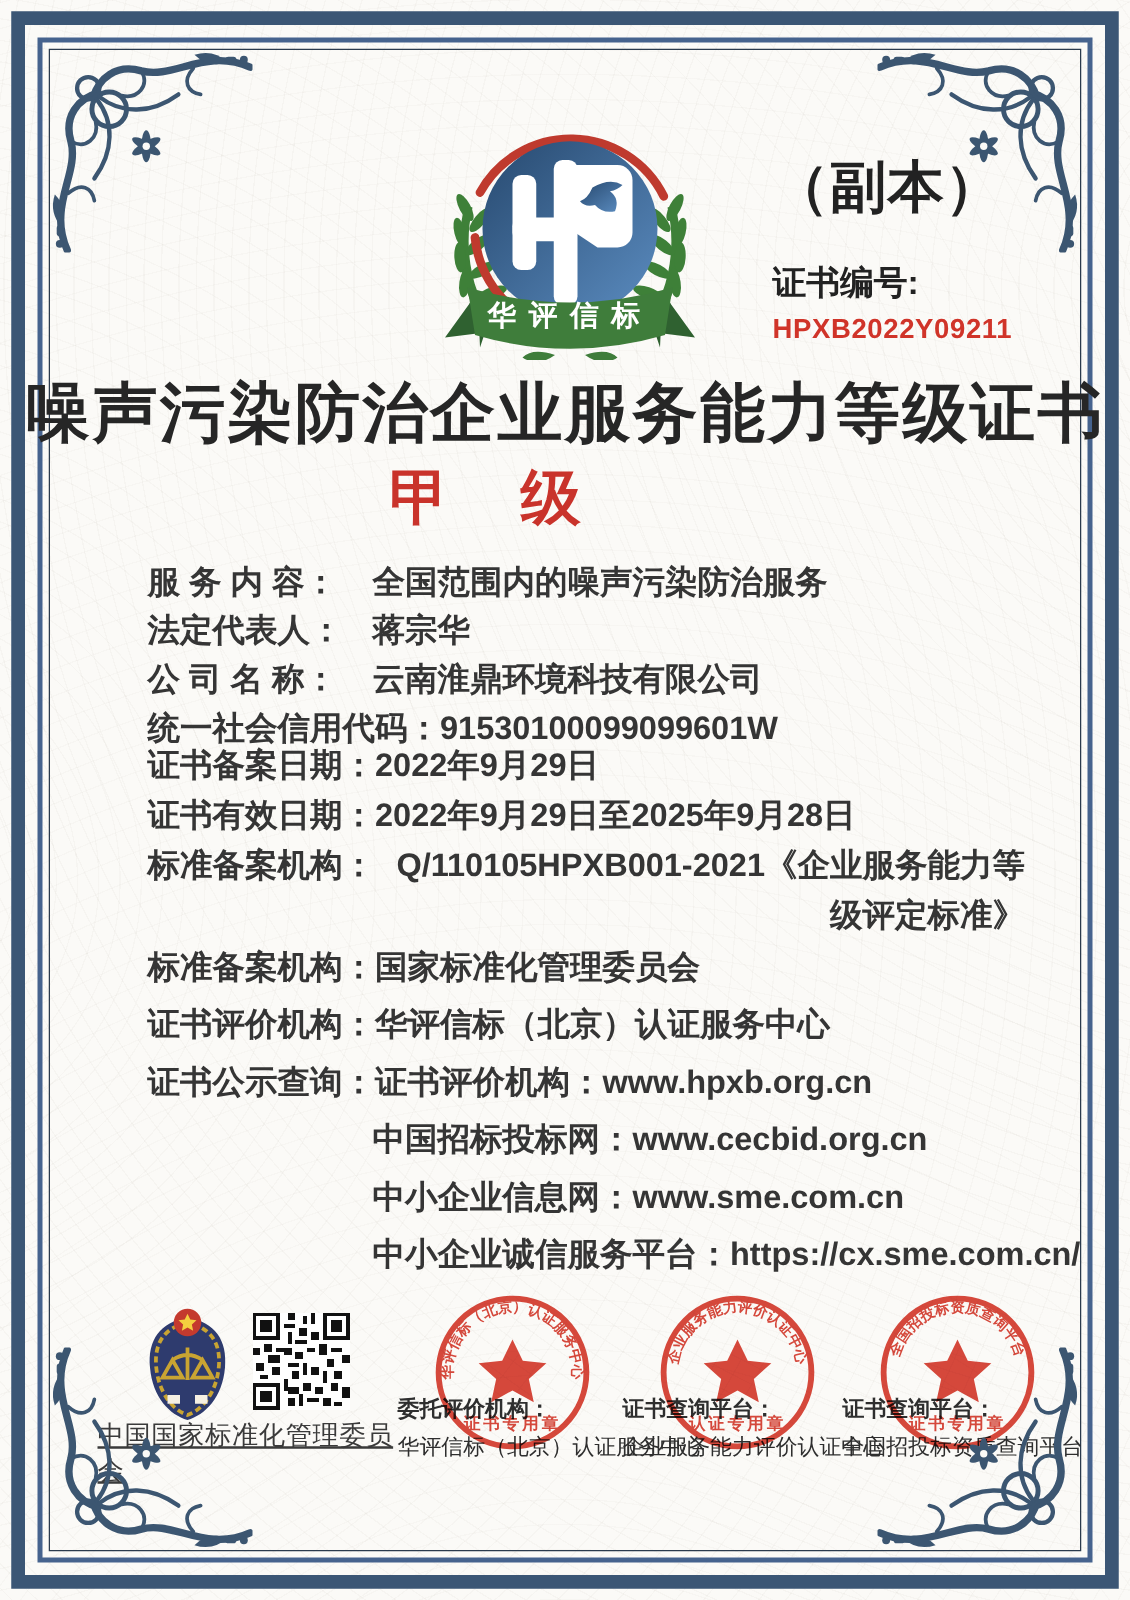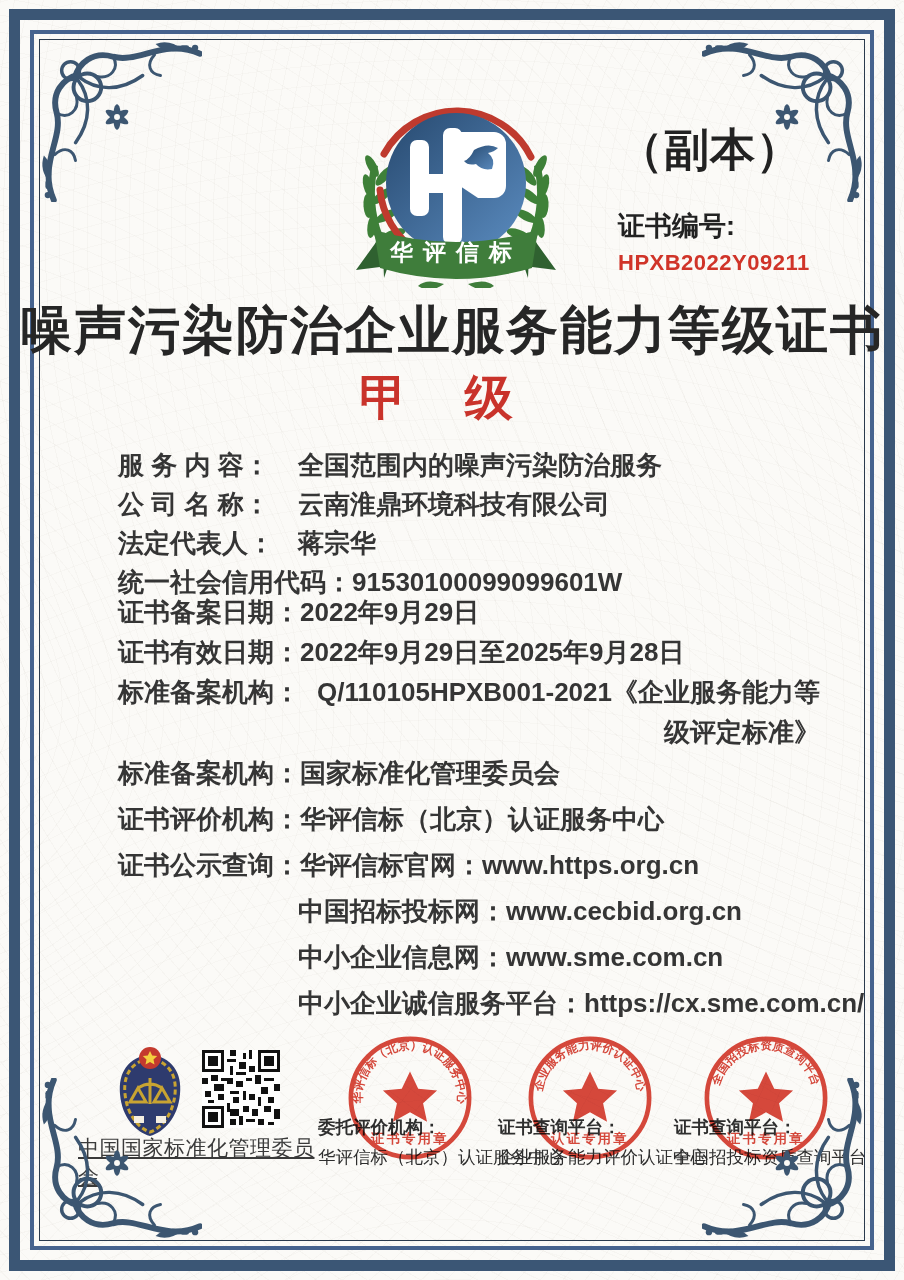--- a/index.html
+++ b/index.html
@@ -23,21 +23,21 @@
   .corner.br{bottom:34px;right:34px;transform:scale(-1,-1);}
   
   .logo{position:absolute;left:348px;top:88px;width:216px;height:200px;}
   .copy-block{position:absolute;left:618px;top:120px;width:230px;}
   .copy-label{font-size:45px;font-weight:700;color:#222;letter-spacing:1px;}
   .certno-label{margin-top:28px;font-size:27px;font-weight:700;color:#222;}
   .certno-value{margin-top:6px;font-size:22px;font-weight:700;color:#d03429;letter-spacing:.5px;}
   .title{position:absolute;left:0;top:296px;width:904px;text-align:center;
     font-size:52px;font-weight:700;color:#262626;letter-spacing:2px;}
   .grade{position:absolute;left:0;top:366px;width:776px;text-align:center;
-    font-size:48px;font-weight:700;color:#c9332b;letter-spacing:22px;text-indent:22px;padding-left:48px;}
+    font-size:48px;font-weight:700;color:#c9332b;letter-spacing:22px;text-indent:22px;}
   
   .block{position:absolute;left:118px;font-size:26px;font-weight:700;color:#353535;}
   .row{display:flex;align-items:flex-start;}
   .lbl{flex:0 0 auto;min-width:180px;white-space:nowrap;}
   .val{white-space:nowrap;}
   .val.wrap{white-space:normal;max-width:520px;}
   .block1{top:446px;}  .block1 .row{line-height:39px;}
   .block2{top:592px;}  .block2 .row{line-height:40px;text-align:right;}
   .block3{top:750px;}  .block3 .row{line-height:46px;}
   
@@ -239,28 +239,28 @@
 
   <div class="title">噪声污染防治企业服务能力等级证书</div>
   <div class="grade">甲 级</div>
 
   <div class="block block1">
     <div class="row">
         <span class="lbl">服 务 内 容：</span>
         <span class="val">全国范围内的噪声污染防治服务</span>
       </div>
     <div class="row">
+        <span class="lbl">法定代表人：</span>
+        <span class="val">蒋宗华</span>
+      </div>
+    <div class="row">
         <span class="lbl">公 司 名 称：</span>
         <span class="val">云南淮鼎环境科技有限公司</span>
       </div>
     <div class="row">
-        <span class="lbl">法定代表人：</span>
-        <span class="val">蒋宗华</span>
-      </div>
-    <div class="row">
         <span class="lbl">统一社会信用代码：</span>
         <span class="val">91530100099099601W</span>
       </div>
   </div>
 
   <div class="block block2">
     <div class="row">
         <span class="lbl">证书备案日期：</span>
         <span class="val">2022年9月29日</span>
       </div>
@@ -278,21 +278,21 @@
     <div class="row">
         <span class="lbl">标准备案机构：</span>
         <span class="val">国家标准化管理委员会</span>
       </div>
     <div class="row">
         <span class="lbl">证书评价机构：</span>
         <span class="val">华评信标（北京）认证服务中心</span>
       </div>
     <div class="row">
         <span class="lbl">证书公示查询：</span>
-        <span class="val">华评信标官网：www.https.org.cn</span>
+        <span class="val">证书评价机构：www.hpxb.org.cn</span>
       </div>
     <div class="row">
         <span class="lbl"></span>
         <span class="val">中国招标投标网：www.cecbid.org.cn</span>
       </div>
     <div class="row">
         <span class="lbl"></span>
         <span class="val">中小企业信息网：www.sme.com.cn</span>
       </div>
     <div class="row">

